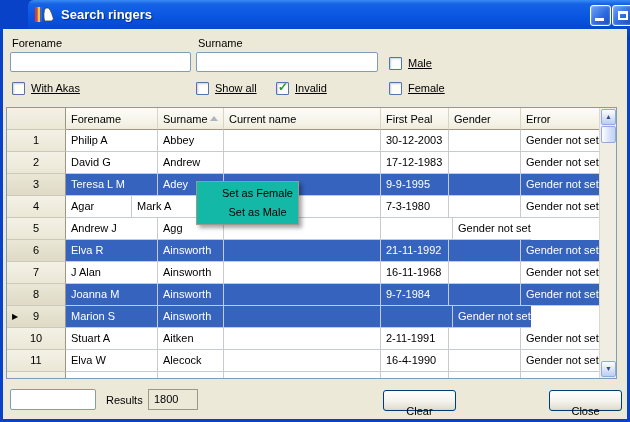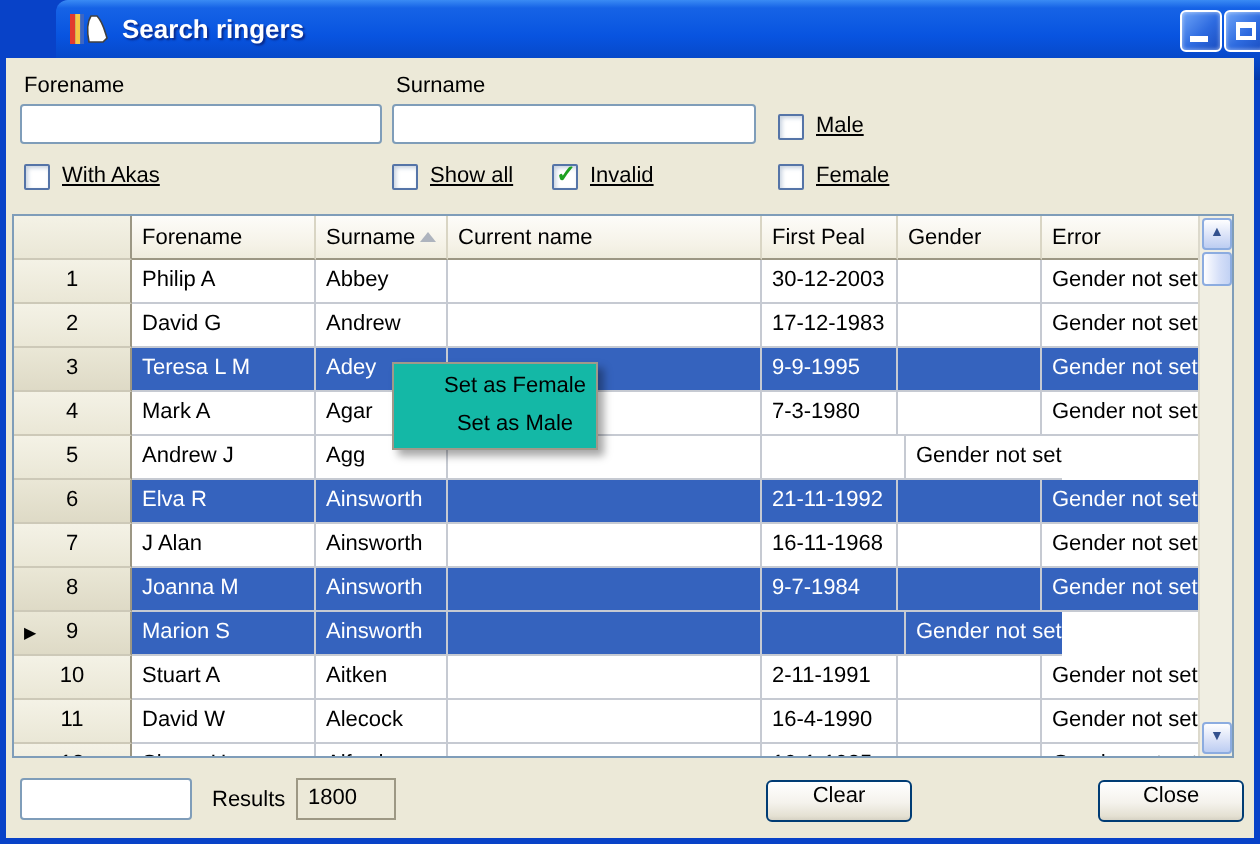--- a/index.html
+++ b/index.html
@@ -121,21 +121,21 @@
   }
   .menu-item{height:19px;line-height:19px;padding-left:20px;white-space:nowrap;cursor:default;}
   
   .readonly-field{
     position:absolute;height:21px;border:1px solid #9D9884;
     background:var(--client-bg,#ECE9D8);padding:3px 0 0 5px;
   }
   .btn{
     position:absolute;height:21px;border:1px solid #003C74;border-radius:3px;
     background:linear-gradient(180deg,#FFFFFF 0%,#F4F2EC 55%,#E4E0D2 90%,#D6D2C4 100%);
-    font:11px "Liberation Sans",sans-serif;text-align:center;padding-top:1px;cursor:default;
+    font:11px "Liberation Sans",sans-serif;text-align:center;padding-top:14px;cursor:default;
   }
   .btn.focused{
     border-color:#2F5BC4;
     box-shadow:inset 0 0 0 2px #AEC8F4;
   }
 </style>
 </head>
 <body>
 
 <div class="window">
@@ -237,22 +237,22 @@
           <div class="cell c-num"><span>3</span></div>
           <div class="cell c-forename">Teresa L M</div>
           <div class="cell c-surname">Adey</div>
           <div class="cell c-current"></div>
           <div class="cell c-first">9-9-1995</div>
           <div class="cell c-gender"></div>
           <div class="cell c-error">Gender not set</div>
         </div>
         <div class="grid-row">
           <div class="cell c-num"><span>4</span></div>
+          <div class="cell c-surname">Agar</div>
           <div class="cell c-forename">Mark A</div>
-          <div class="cell c-surname">Agar</div>
           <div class="cell c-current"></div>
           <div class="cell c-first">7-3-1980</div>
           <div class="cell c-gender"></div>
           <div class="cell c-error">Gender not set</div>
         </div>
         <div class="grid-row">
           <div class="cell c-num"><span>5</span></div>
           <div class="cell c-forename">Andrew J</div>
           <div class="cell c-surname">Agg</div>
           <div class="cell c-current"></div>
@@ -298,21 +298,21 @@
           <div class="cell c-num"><span>10</span></div>
           <div class="cell c-forename">Stuart A</div>
           <div class="cell c-surname">Aitken</div>
           <div class="cell c-current"></div>
           <div class="cell c-first">2-11-1991</div>
           <div class="cell c-gender"></div>
           <div class="cell c-error">Gender not set</div>
         </div>
         <div class="grid-row">
           <div class="cell c-num"><span>11</span></div>
-          <div class="cell c-forename">David W</div>
+          <div class="cell c-forename">Elva W</div>
           <div class="cell c-surname">Alecock</div>
           <div class="cell c-current"></div>
           <div class="cell c-first">16-4-1990</div>
           <div class="cell c-gender"></div>
           <div class="cell c-error">Gender not set</div>
         </div>
         <div class="grid-row">
           <div class="cell c-num"><span>12</span></div>
           <div class="cell c-forename">Simon H</div>
           <div class="cell c-surname">Alford</div>

